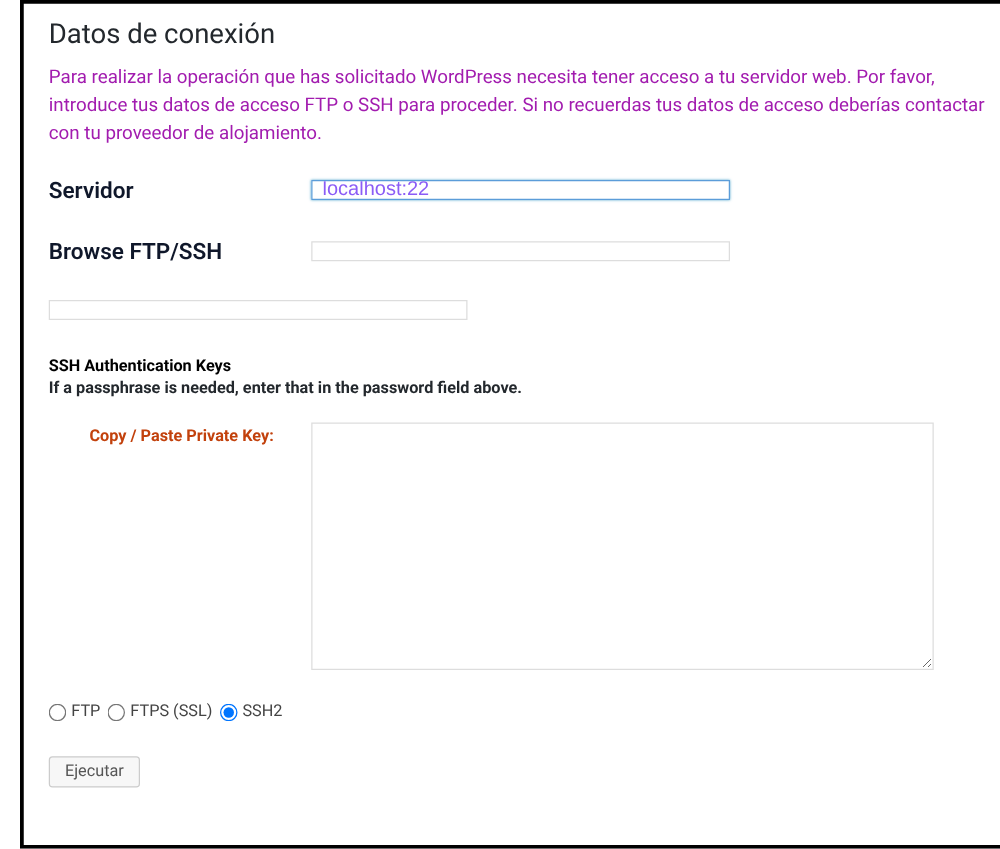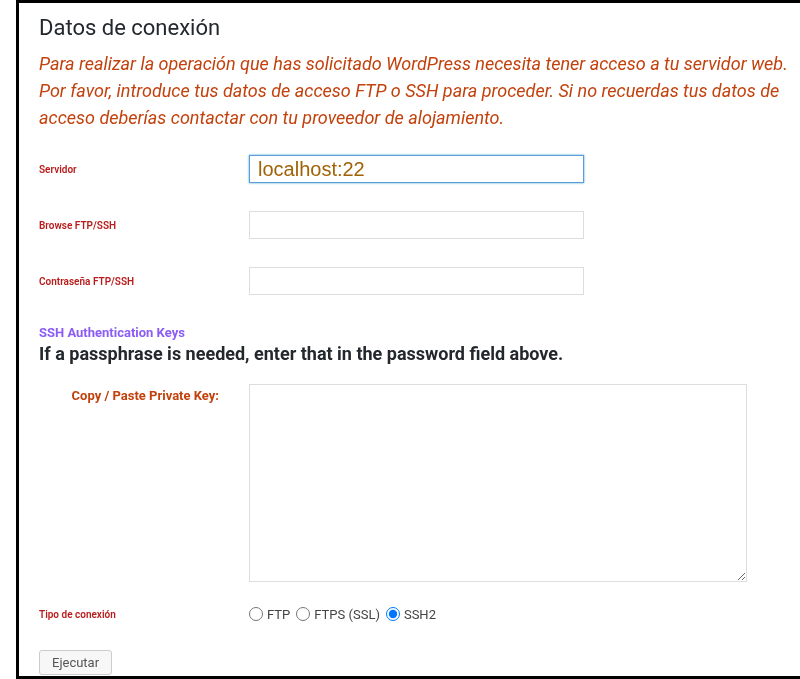--- a/index.html
+++ b/index.html
@@ -17,67 +17,66 @@
       background: #fff;
       margin-left: 16px;
     }
     h1 {
       font-size: 22px;
       font-weight: 400;
       color: #23282d;
       margin-bottom: 10px;
     }
     .intro {
-      color: #c2410c;
-      font-size: 18px;
+      color: #a21caf;
+      font-size: 15px;
       line-height: 1.5;
       margin-bottom: 24px;
-      font-style: italic;
     }
     .row {
       display: flex;
       align-items: center;
       margin-bottom: 28px;
     }
     .row .label {
       width: 210px;
       flex-shrink: 0;
-      font-size: 10px;
-      color: #b91c1c;
+      font-size: 18px;
+      color: #0f172a;
       font-weight: 600;
     }
     .row .field {
       flex: 1;
     }
     input[type="text"], input[type="password"] {
       width: 335px;
-      height: 28px;
+      height: 16px;
       padding: 3px 8px;
-      font-size: 20px;
+      font-size: 16px;
       border: 1px solid #ddd;
       background: #fff;
-      color: #a16207;
+      color: #8b5cf6;
     }
     input.focused {
       border: 1px solid #5b9dd9;
       box-shadow: 0 0 2px rgba(30,140,190,0.8);
       outline: none;
     }
     .keys-section {
       margin-bottom: 12px;
     }
     .keys-heading {
       font-weight: 700;
       font-size: 13px;
-      color: #8b5cf6;
+      color: #000000;
       line-height: 1.5;
     }
     .keys-sub {
       font-weight: 700;
-      font-size: 18px;
+      font-size: 13px;
       color: #23282d;
       margin-bottom: 20px;
     }
     .row-top {
       display: flex;
       align-items: flex-start;
       margin-bottom: 22px;
     }
     .row-top .label {
       width: 210px;
@@ -175,41 +174,39 @@
   </div>
 
   <div class="row">
     <div class="label">Browse FTP/SSH</div>
     <div class="field">
       <input type="text" value="" style="">
     </div>
   </div>
 
   <div class="row">
-    <div class="label">Contraseña FTP/SSH</div>
     <div class="field">
       <input type="password" value="" style="">
     </div>
   </div>
 
   <div class="keys-section">
     <div class="keys-heading">SSH Authentication Keys</div>
     <div class="keys-sub">If a passphrase is needed, enter that in the password field above.</div>
   </div>
 
   <div class="row-top">
     <div class="label">Copy / Paste Private Key:</div>
     <div class="field">
       <textarea style=""></textarea>
     </div>
   </div>
 
 
   <div class="row">
-    <div class="label">Tipo de conexión</div>
     <div class="field radio-group">
       <div class="radio-item">
         <input type="radio" name="conn" id="r-ftp" style="">
         <label for="r-ftp">FTP</label>
       </div>
       <div class="radio-item">
         <input type="radio" name="conn" id="r-ftps" style="">
         <label for="r-ftps">FTPS (SSL)</label>
       </div>
       <div class="radio-item">

